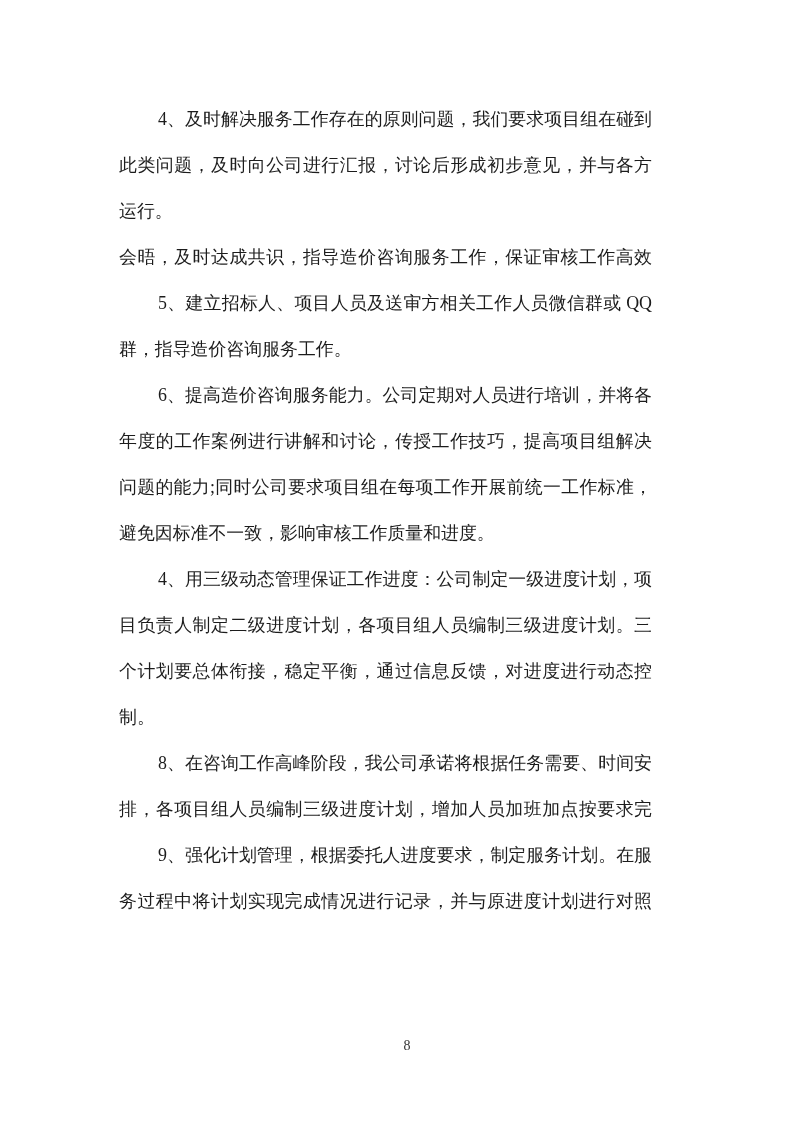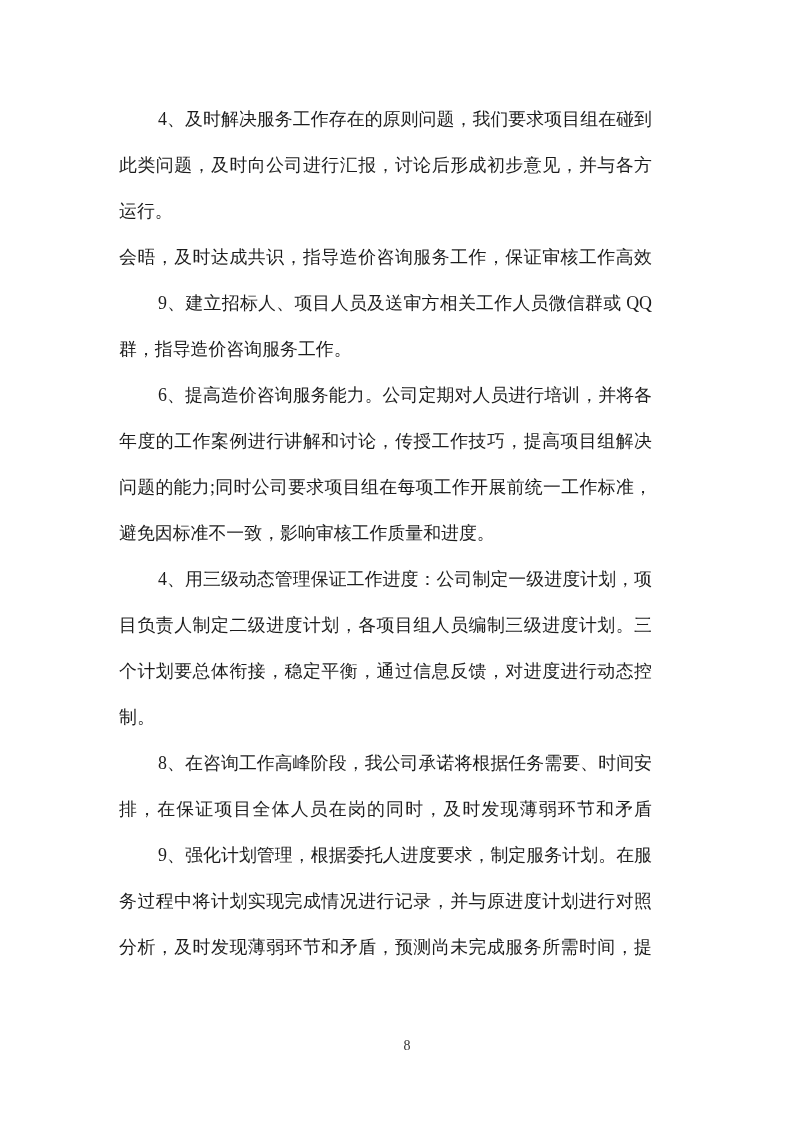--- a/index.html
+++ b/index.html
@@ -58,41 +58,40 @@
 
 <div class="page">
   <div class="doc-body" id="doc-body">
       <div class="paragraph">
         <div class="line first">4、及时解决服务工作存在的原则问题，我们要求项目组在碰到</div>
         <div class="line">此类问题，及时向公司进行汇报，讨论后形成初步意见，并与各方</div>
         <div class="line plast">运行。</div>
         <div class="line">会晤，及时达成共识，指导造价咨询服务工作，保证审核工作高效</div>
       </div>
       <div class="paragraph">
-        <div class="line first">9、建立招标人、项目人员及送审方相关工作人员微信群或 QQ</div>
+        <div class="line first">5、建立招标人、项目人员及送审方相关工作人员微信群或 QQ</div>
         <div class="line plast">群，指导造价咨询服务工作。</div>
       </div>
       <div class="paragraph">
         <div class="line first">6、提高造价咨询服务能力。公司定期对人员进行培训，并将各</div>
         <div class="line">年度的工作案例进行讲解和讨论，传授工作技巧，提高项目组解决</div>
         <div class="line">问题的能力;同时公司要求项目组在每项工作开展前统一工作标准，</div>
         <div class="line plast">避免因标准不一致，影响审核工作质量和进度。</div>
       </div>
       <div class="paragraph">
         <div class="line first">4、用三级动态管理保证工作进度：公司制定一级进度计划，项</div>
         <div class="line">目负责人制定二级进度计划，各项目组人员编制三级进度计划。三</div>
         <div class="line">个计划要总体衔接，稳定平衡，通过信息反馈，对进度进行动态控</div>
         <div class="line plast">制。</div>
       </div>
       <div class="paragraph">
         <div class="line first">8、在咨询工作高峰阶段，我公司承诺将根据任务需要、时间安</div>
-        <div class="line">排，在保证项目全体人员在岗的同时，及时发现薄弱环节和矛盾</div>
+        <div class="line">排，各项目组人员编制三级进度计划，增加人员加班加点按要求完</div>
       </div>
       <div class="paragraph">
         <div class="line first">9、强化计划管理，根据委托人进度要求，制定服务计划。在服</div>
         <div class="line">务过程中将计划实现完成情况进行记录，并与原进度计划进行对照</div>
-        <div class="line">分析，及时发现薄弱环节和矛盾，预测尚未完成服务所需时间，提</div>
       </div>
     </div>
   <div class="page-footer">
     <span>8</span>
   </div>
 </div>
 
 </body></html>

